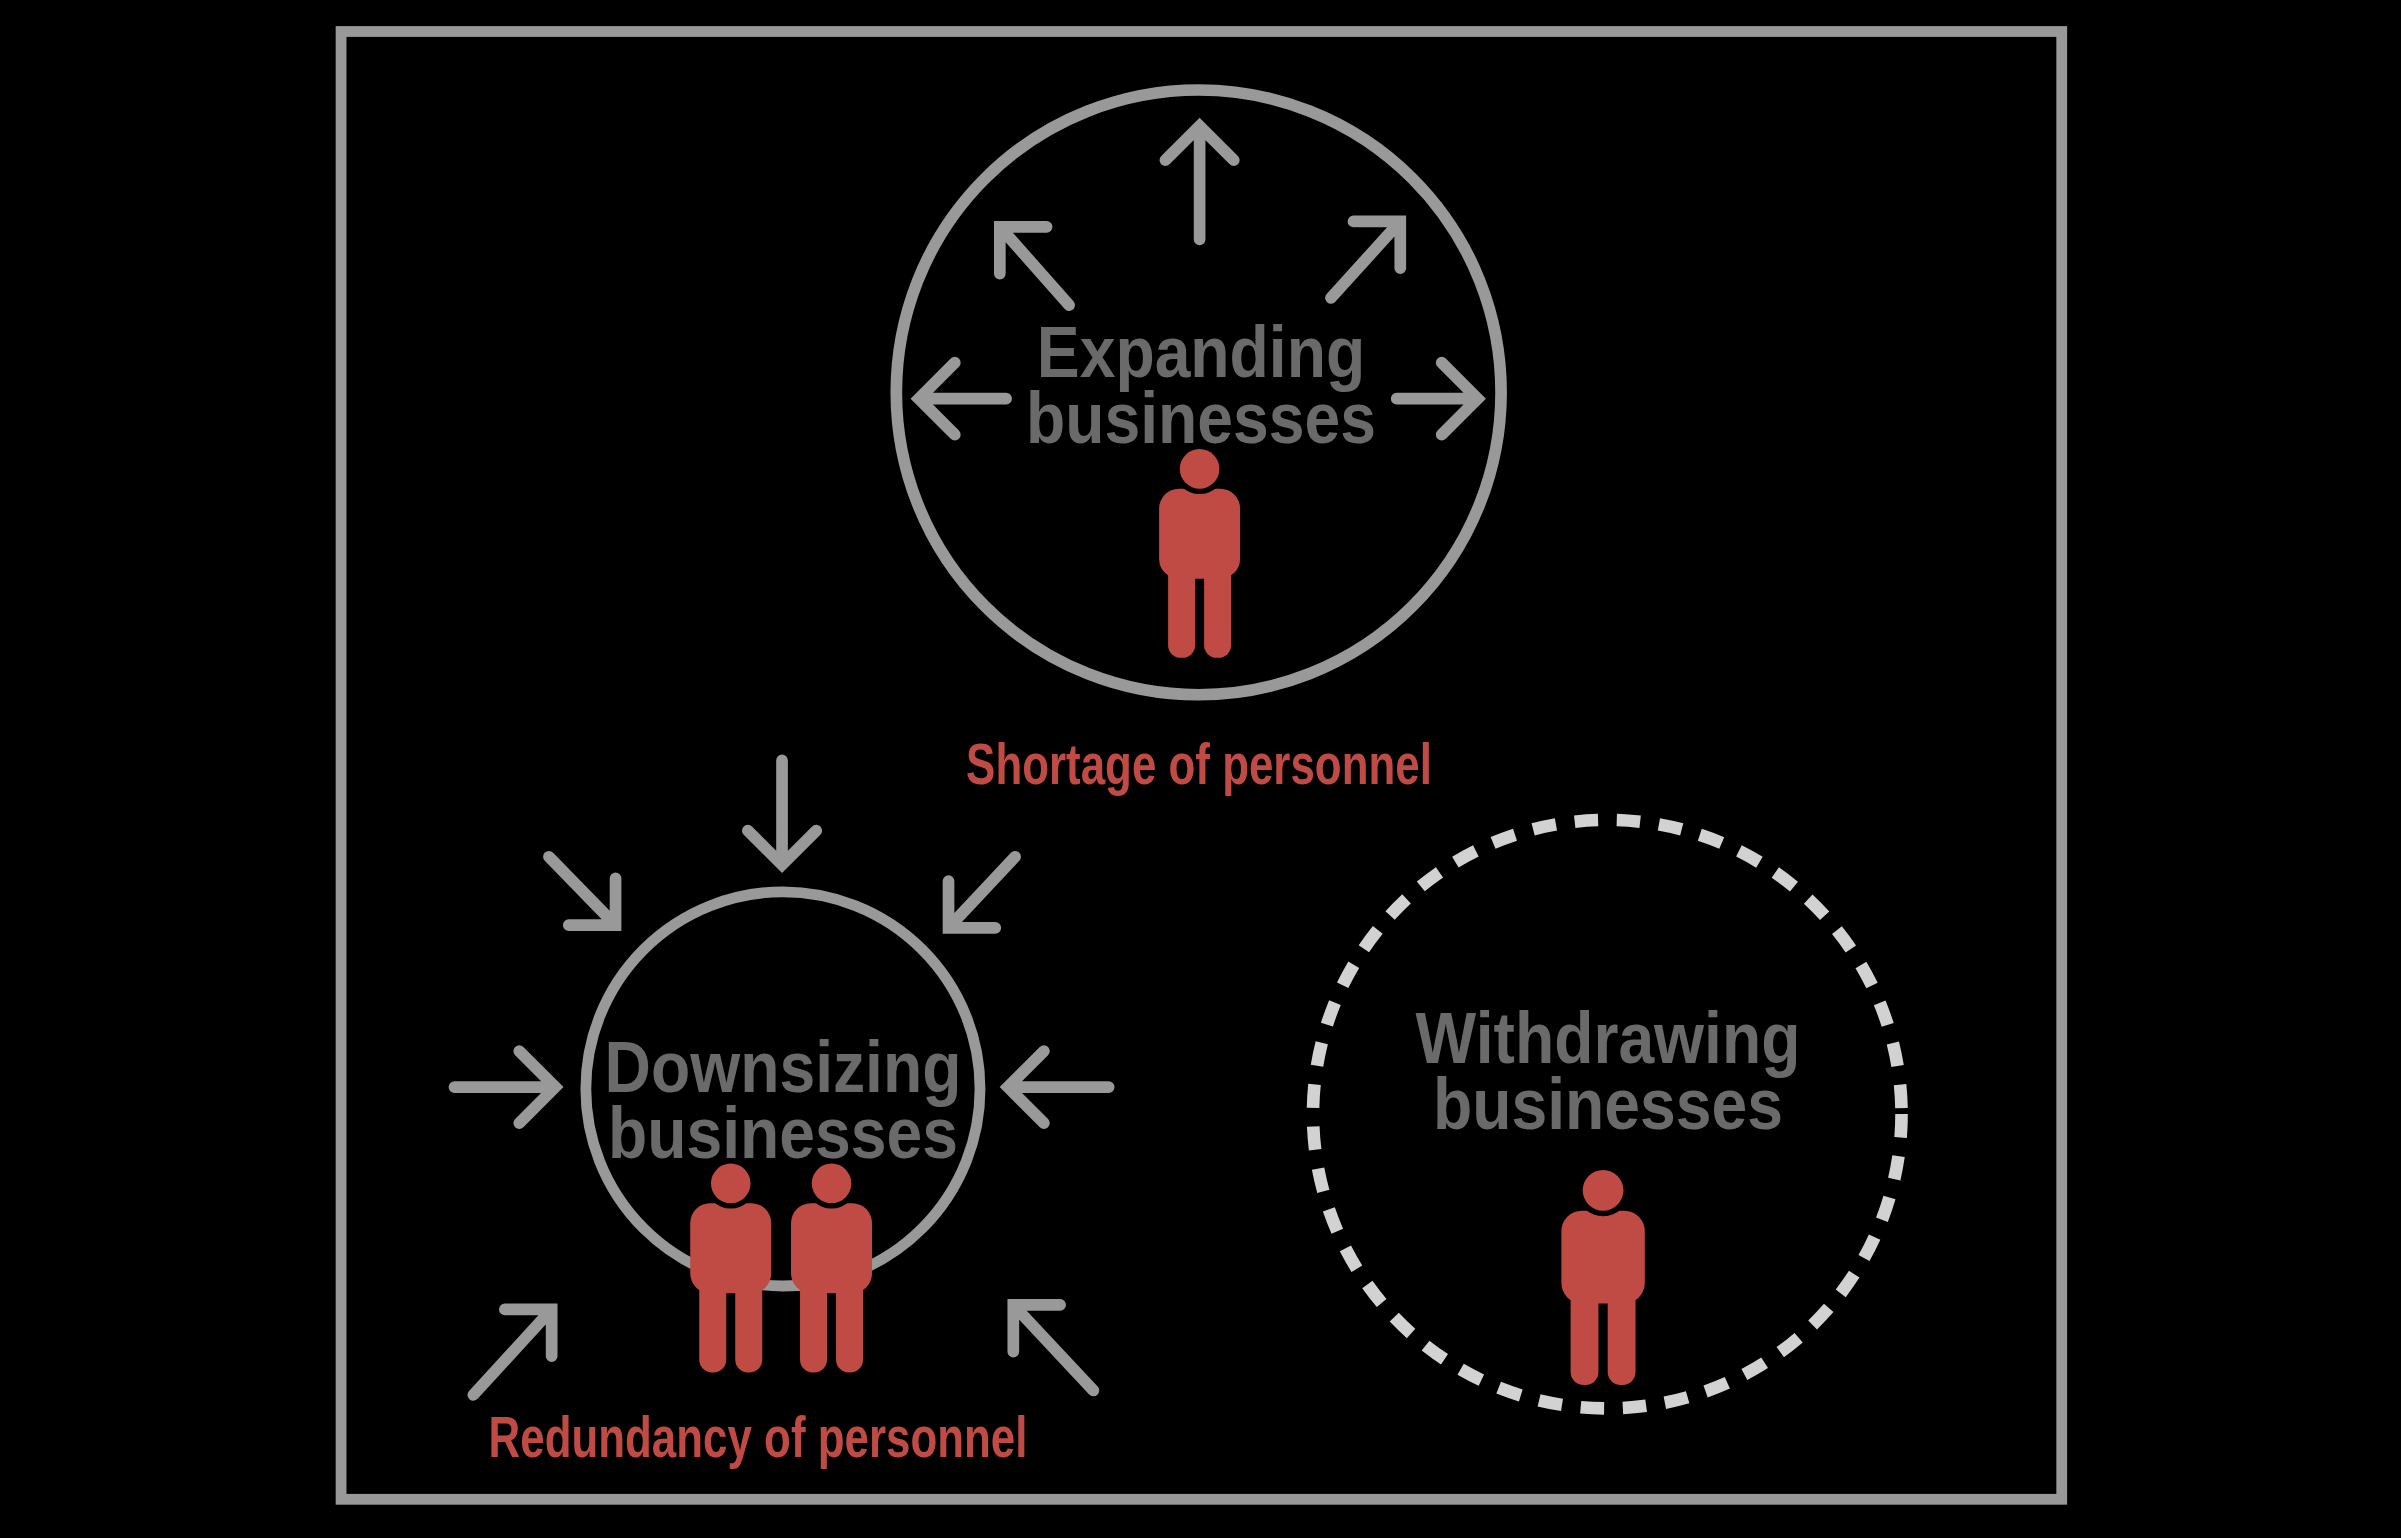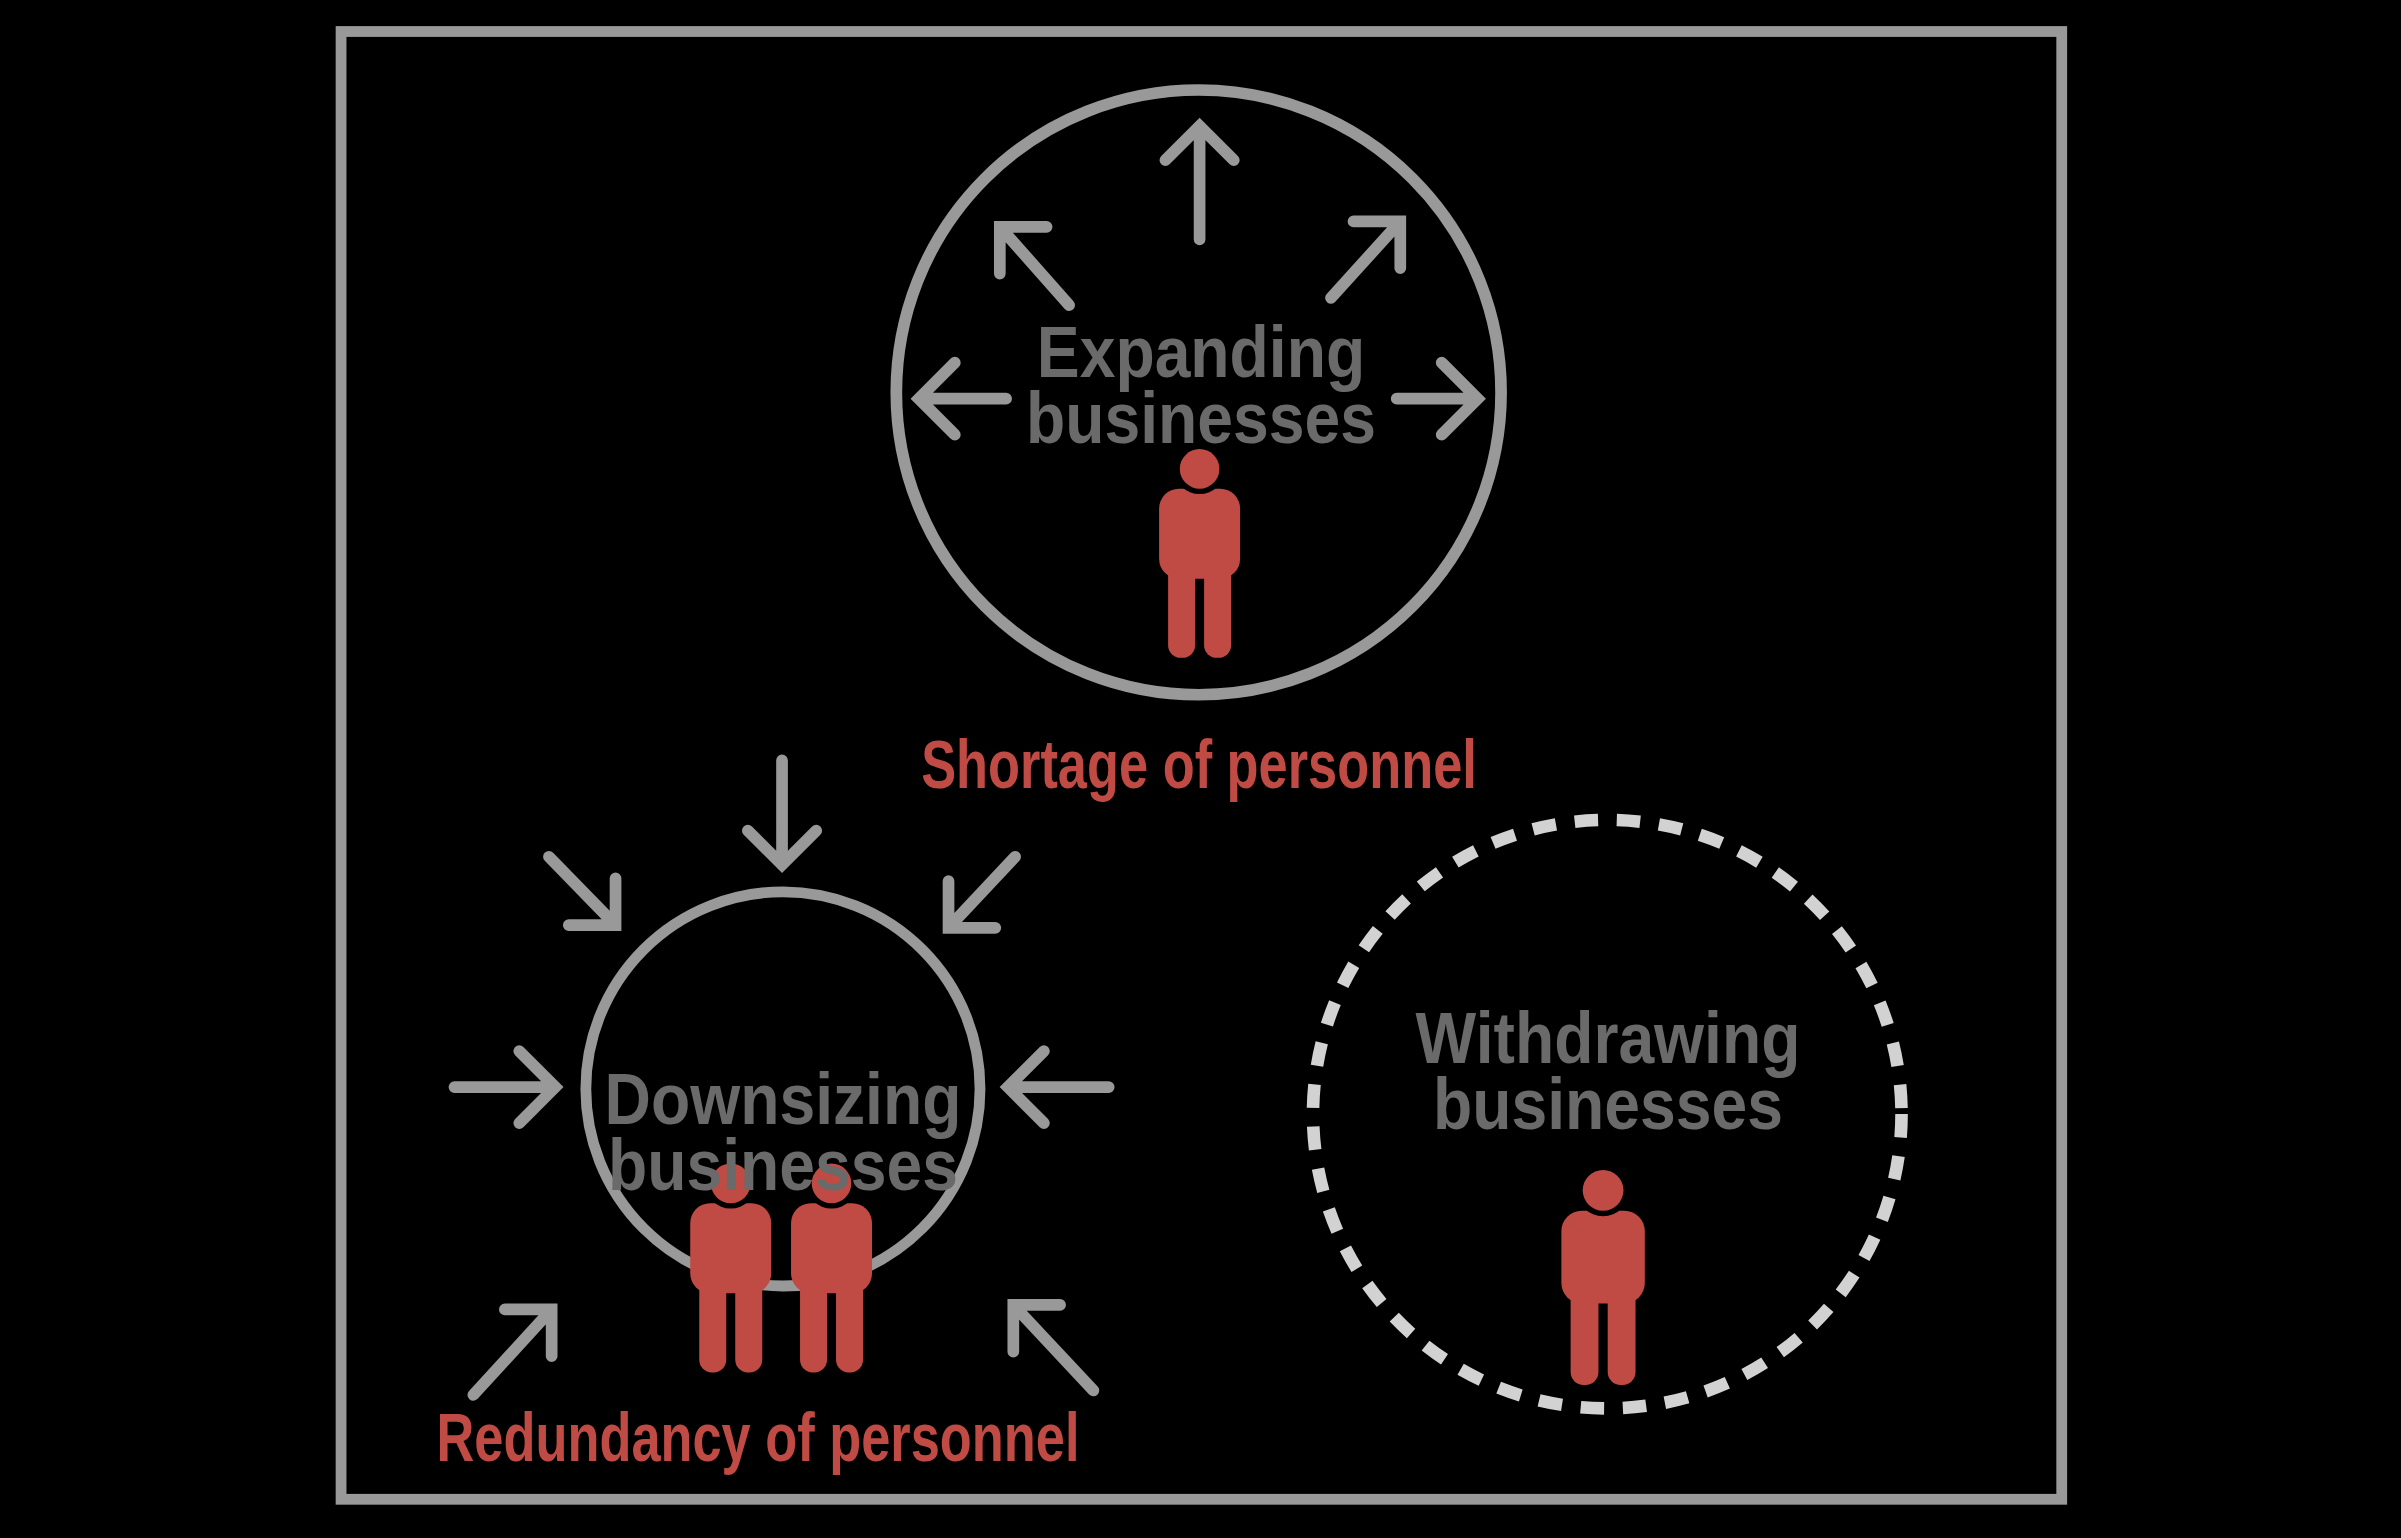--- a/index.html
+++ b/index.html
@@ -4,21 +4,21 @@
 <style>
   html,body{margin:0;padding:0;background:#000;width:2401px;height:1538px;overflow:hidden;}
   .stage{position:relative;width:2401px;height:1538px;background:#000;
          font-family:"Liberation Sans","DejaVu Sans",sans-serif;}
   svg.gfx{position:absolute;left:0;top:0;}
   .label{position:absolute;transform:translate(-50%,-50%);text-align:center;
          white-space:nowrap;font-weight:700;}
   .condense{transform-origin:50% 50%;}
   .circle-label{font-size:73px;line-height:66px;color:#6a6a6a;}
   .circle-label .condense{transform:scaleX(0.88);}
-  .caption{font-size:68px;line-height:1;color:#c04b44;}
+  .caption{font-size:57px;line-height:1;color:#c04b44;}
   .caption .condense{transform:scaleX(0.77);}
 </style>
 </head>
 <body>
 
 <div class="stage">
 
   <svg class="gfx" width="2401" height="1538" viewBox="0 0 2668 1709">
     <defs>
       <g id="person">
@@ -62,21 +62,21 @@
     <use href="#person" transform="translate(1735,1300) scale(1.03)"></use>
   </svg>
 
   <div class="label circle-label" style="left:1201px;top:385px;">
     <div class="condense">
       <div>Expanding</div>
       <div>businesses</div>
     </div>
   </div>
 
-  <div class="label circle-label" style="left:783px;top:1132px;">
+  <div class="label circle-label" style="left:783px;top:1100px;">
     <div class="condense">
       <div>Downsizing</div>
       <div>businesses</div>
     </div>
   </div>
 
   <div class="label circle-label" style="left:1608px;top:1071px;">
     <div class="condense">
       <div>Withdrawing</div>
       <div>businesses</div>

